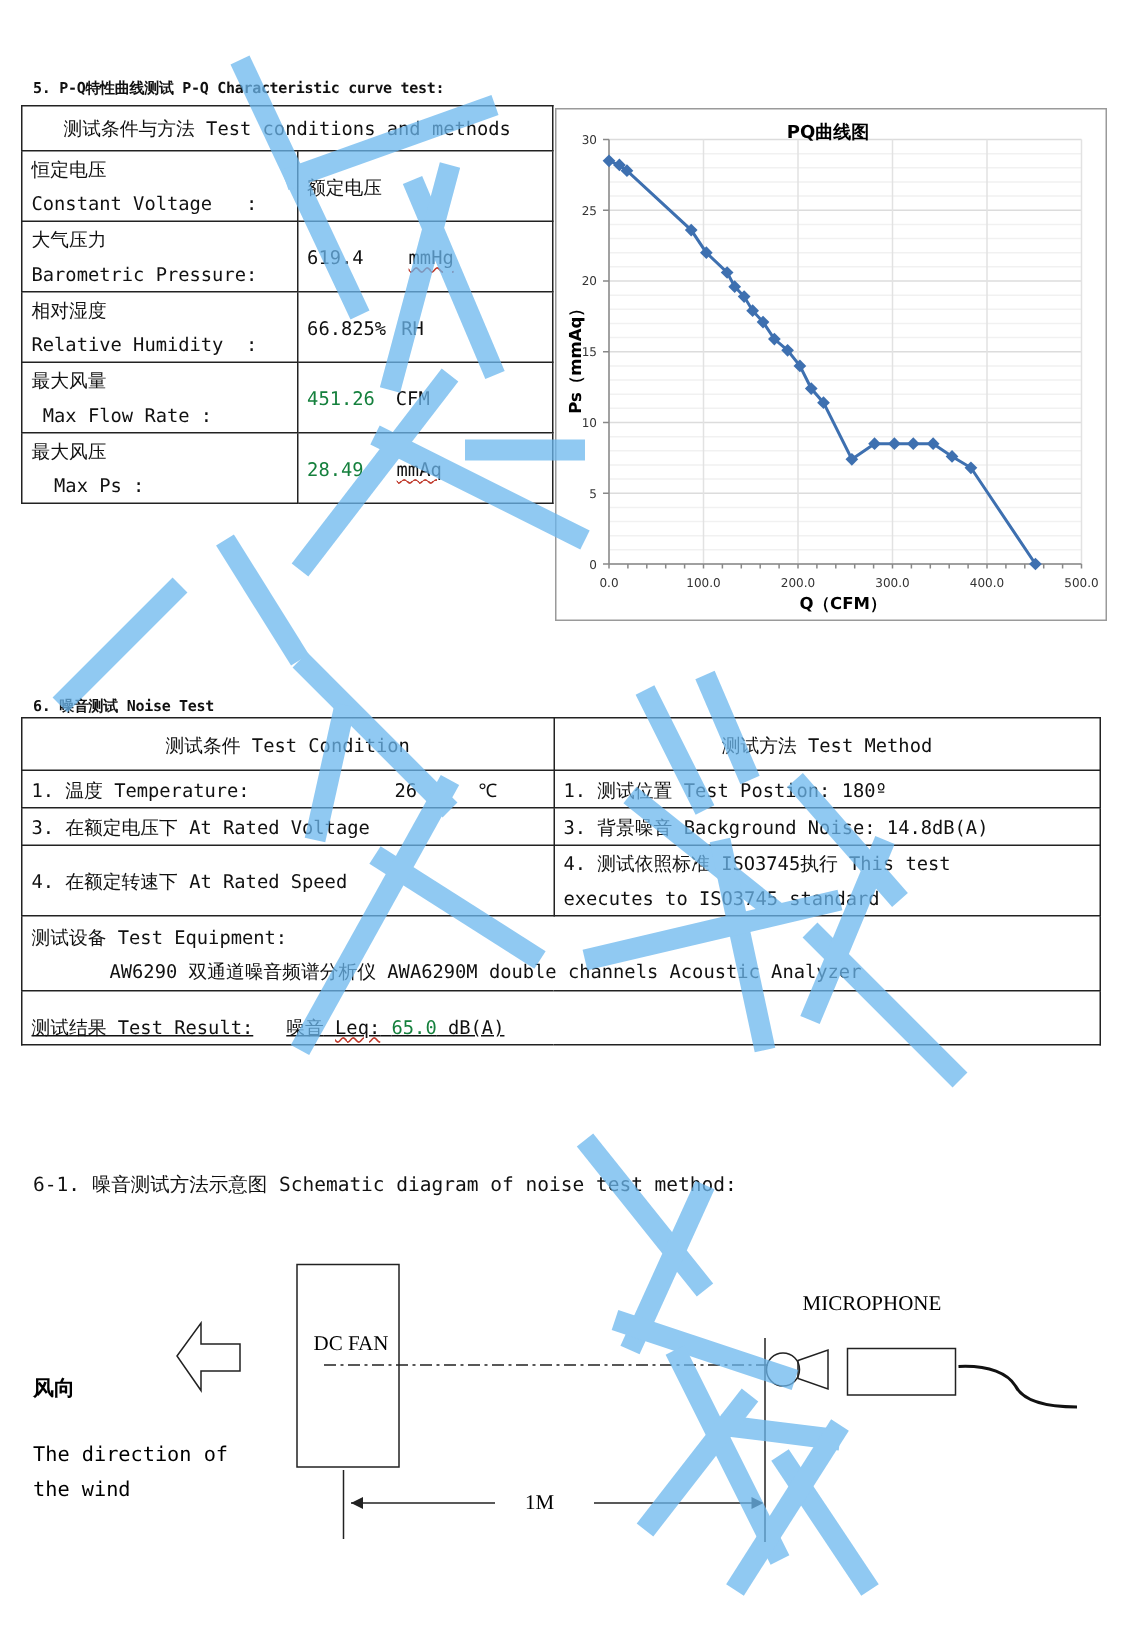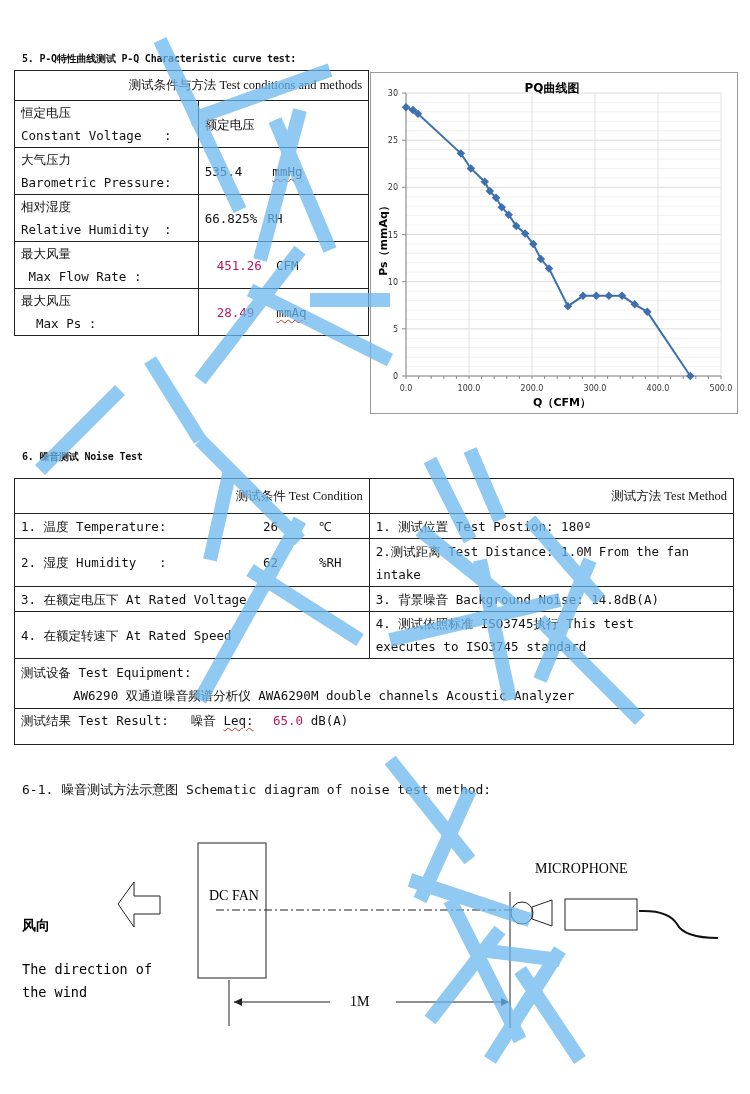--- a/index.html
+++ b/index.html
@@ -2,22 +2,22 @@
 <html><head>
   <meta charset="utf-8">
   <style>
     html, body { margin: 0; padding: 0; background: #ffffff; }
     body { width: 750px; height: 1094px; position: relative; overflow: hidden;
       font-family: "DejaVu Sans Mono", "Liberation Mono", monospace; color: #111; font-size: 13px; }
     .abs { position: absolute; }
     .h-title { font-family: "DejaVu Sans Mono", monospace; font-weight: bold; font-size: 10px; letter-spacing: -0.2px; white-space: nowrap; }
     table.t { border-collapse: collapse; position: absolute; }
     table.t td { border: 1px solid #222; padding: 0 6px; vertical-align: middle; font-size: 12.5px; line-height: 23px; white-space: nowrap; }
-    .center { text-align: right; font-family: Liberation Serif, serif; }
-    .blue { color: #be185d; margin-left: 12px; }
+    .center { text-align: center; }
+    .blue { color: #15803d; }
     .squig { text-decoration: underline wavy #c0392b; text-decoration-thickness: 1px; text-underline-offset: 2px; }
     .chart-box { position: absolute; left: 370px; top: 72px; width: 366px; height: 340px; border: 1px solid #9a9a9a; background: #fff; }
     .diag-text { font-family: "Liberation Serif", serif; font-size: 14px; }
     .watermark { position: absolute; left: 0; top: 0; pointer-events: none; }
   </style>
 </head>
 <body>
 
 <div class="abs h-title" style="left:22px; top:52px;">5. P-Q特性曲线测试 P-Q Characteristic curve test:</div>
 
@@ -35,21 +35,21 @@
           <div>恒定电压</div>
           <div style="white-space:pre">Constant Voltage   :</div>
         </td>
     <td><span>额定电压</span></td>
   </tr>
   <tr>
     <td>
           <div>大气压力</div>
           <div style="white-space:pre">Barometric Pressure:</div>
         </td>
-    <td><span>535.4</span><span style="display:inline-block;width:30px"></span><span class="squig">mmHg</span></td>
+    <td><span>619.4</span><span style="display:inline-block;width:30px"></span><span class="squig">mmHg</span></td>
   </tr>
   <tr>
     <td>
           <div>相对湿度</div>
           <div style="white-space:pre">Relative Humidity  :</div>
         </td>
     <td><span>66.825%</span><span style="display:inline-block;width:10px"></span><span>RH</span></td>
   </tr>
   <tr>
     <td>
@@ -184,62 +184,55 @@
         <rect x="260.69" y="228.30666666666667" width="6" height="6" fill="#3e70b0" transform="rotate(45 263.69 231.30666666666667)"></rect>
         <rect x="273.28999999999996" y="235.85333333333335" width="6" height="6" fill="#3e70b0" transform="rotate(45 276.28999999999996 238.85333333333335)"></rect>
         <rect x="316.2938" y="300" width="6" height="6" fill="#3e70b0" transform="rotate(45 319.2938 303)"></rect>
       </g>
     <text id="ctitle" x="181" y="19" text-anchor="middle" font-family="DejaVu Sans, sans-serif" font-size="12" font-weight="bold">PQ曲线图</text>
     <text id="xlab" x="191" y="333" text-anchor="middle" font-family="DejaVu Sans, sans-serif" font-size="11" font-weight="bold">Q（CFM）</text>
     <text id="ylab" x="0" y="0" text-anchor="middle" font-family="DejaVu Sans, sans-serif" font-size="11" font-weight="bold" transform="translate(16,165) rotate(-90)">Ps（mmAq）</text>
   </svg>
 </div>
 
-<div class="abs h-title" style="left:22px; top:450px;">6. 噪音测试 Noise Test</div>
+<div class="abs h-title" style="left:22px; top:464px;">6. 噪音测试 Noise Test</div>
 
 <table class="t" style="left:14px; top:478px; width:720px;">
   <colgroup>
       <col style="width:355px">
       <col style="width:365px">
     </colgroup>
   <tbody>
       <tr style="height:35px">
     <td class="center">测试条件 Test Condition</td>
     <td class="center">测试方法 Test Method</td>
   </tr>
   <tr style="height:25px">
     <td><span style="display:inline-block;width:242px">1. 温度 Temperature:</span><span style="display:inline-block;width:56px">26</span><span>℃</span></td>
     <td><span>1. 测试位置 Test Postion: 180º</span></td>
   </tr>
-  <tr style="height:48px">
-    <td><span style="display:inline-block;width:242px;white-space:pre">2. 湿度 Humidity   :</span><span style="display:inline-block;width:56px">62</span><span>%RH</span></td>
-    <td>
-          <div>2.测试距离 Test Distance: 1.0M From the fan</div>
-          <div>intake</div>
-        </td>
-  </tr>
   <tr style="height:25px">
     <td><span>3. 在额定电压下 At Rated Voltage</span></td>
     <td><span>3. 背景噪音 Background Noise: 14.8dB(A)</span></td>
   </tr>
   <tr style="height:46px">
     <td><span>4. 在额定转速下 At Rated Speed</span></td>
     <td>
           <div>4. 测试依照标准 ISO3745执行 This test</div>
           <div>executes to ISO3745 standard</div>
         </td>
   </tr>
   <tr style="height:50px">
     <td colspan="2">
           <div>测试设备 Test Equipment:</div>
           <div style="padding-left:52px">AW6290 双通道噪音频谱分析仪 AWA6290M double channels Acoustic Analyzer</div>
         </td>
   </tr>
   <tr style="height:36px">
-    <td colspan="2" style="vertical-align:top;padding-top:0;">
+    <td colspan="2" style="vertical-align:top;padding-top:12px;text-decoration:underline;">
       <span>测试结果 Test Result:</span><span style="display:inline-block;width:22px"></span><span>噪音</span>
       <span class="squig">Leq:</span>
       <span class="blue">65.0</span>
       <span>dB(A)</span>
     </td>
   </tr>
 </tbody>
   </table>
 
 <div class="abs" style="left:22px; top:781px; font-size:13px; white-space:nowrap;">6-1. 噪音测试方法示意图 Schematic diagram of noise test method:</div>

